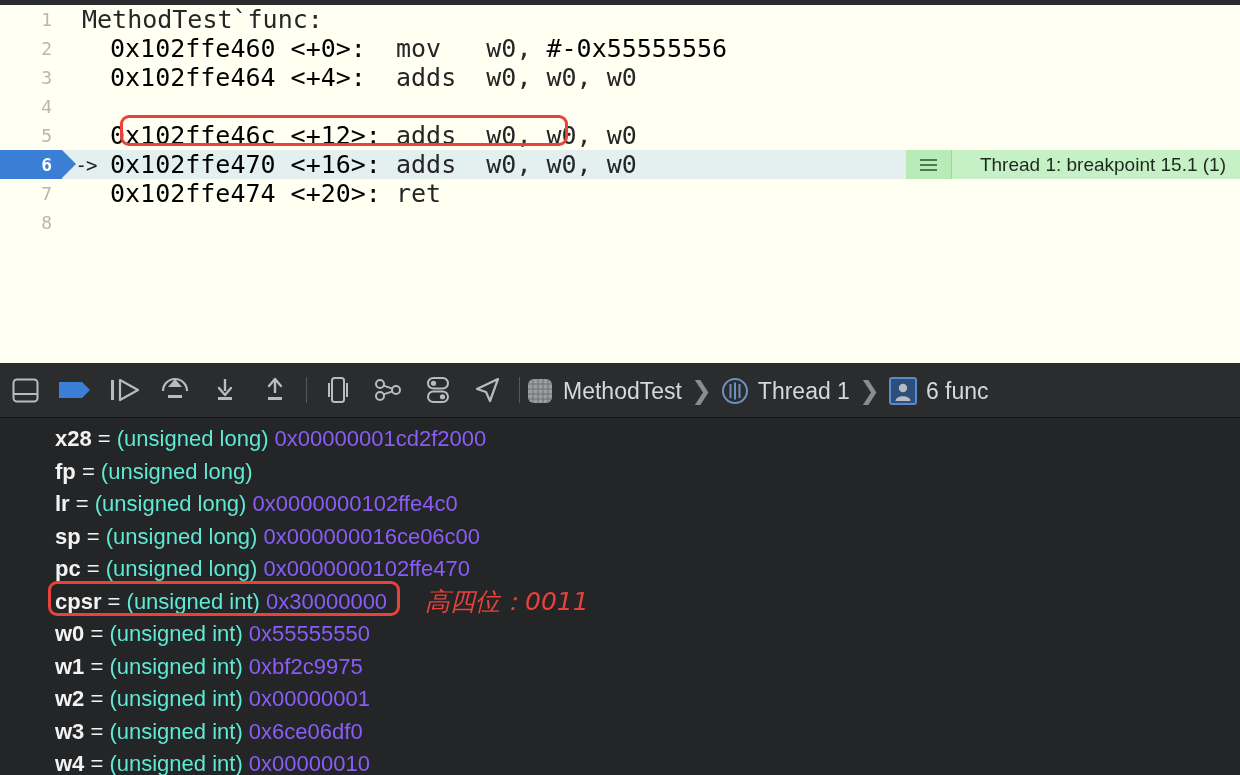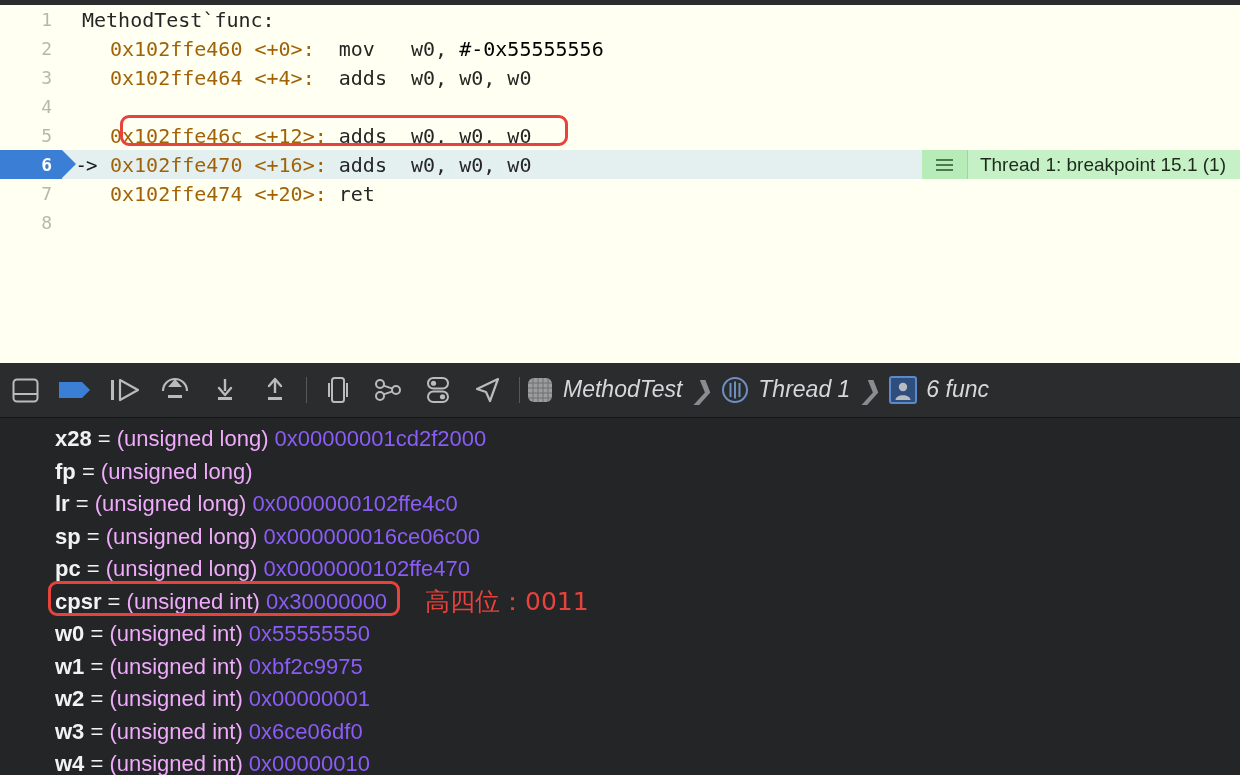--- a/index.html
+++ b/index.html
@@ -28,24 +28,24 @@
   .ln {
     width:62px; flex:none; text-align:right; padding-right:10px;
     font-size:18px; color:#b9b7ab;
     font-family:"DejaVu Sans Mono", monospace;
   }
   .arrowcell {
     width:48px; flex:none; font-size:19px; color:#1d1d1d;
     text-align:center; letter-spacing:-1px;
   }
   .ctext {
-    font-size:20px; color:#262626; white-space:pre;
+    font-size:25px; color:#262626; white-space:pre;
     font-family:"DejaVu Sans Mono", monospace;
   }
-  .addr  { color:#a16207; }
+  .addr  { color:#000000; }
   .imm   { color:#000000; }
 
   
   .line-current { background:#e3f0ef; }
   .pc-badge {
     position:absolute; left:0; top:0; width:62px; height:29px;
     background:#3a7fd5; display:flex; align-items:center;
     justify-content:flex-end; padding-right:10px;
   }
   .pc-badge span { color:#ffffff; font-size:18px; font-weight:bold;
@@ -63,21 +63,21 @@
     height:29px; background:#c6f0c6;
     font-family:"Liberation Sans", sans-serif;
   }
   .bp-hamb {
     width:46px; height:29px; background:#b7ebb7;
     display:flex; flex-direction:column; align-items:center;
     justify-content:center; gap:3px;
     border-right:1px solid #9bd89b;
   }
   .bp-hamb i { display:block; width:17px; height:2px; background:#4d7a4d; }
-  .bp-text { font-size:19px; color:#1d2b1d; padding:0 14px 0 12px; }
+  .bp-text { font-size:19px; color:#1d2b1d; padding:0 14px 0 28px; }
 
   
   .redbox {
     position:absolute; border:3px solid #e8423c; border-radius:9px;
     pointer-events:none;
   }
 
   
   #toolbar {
     position:absolute; left:0; top:363px; width:1240px; height:55px;
@@ -87,42 +87,43 @@
   .tb-icon {
     width:50px; height:55px; display:flex; align-items:center;
     justify-content:center; flex:none;
   }
   .tb-sep { width:1px; height:26px; background:#56585a; flex:none;
     margin:0 6px; }
   .crumb-sep { color:#8a8d90; font-size:25px; padding:0 9px;
     font-weight:300; }
   .crumb-label { color:#d6d8da; font-size:23px;
     font-family:"Liberation Sans", sans-serif; }
-  .crumb-wrap { display:flex; align-items:flex-start;font-style:italic; }
+  .crumb-wrap { display:flex; align-items:flex-end; }
   .crumb-ico { width:28px; height:28px; flex:none; margin-right:9px;
      display:flex; align-items:center; justify-content:center; }
 
   
   #vars {
     position:absolute; left:0; top:418px; width:1240px; height:357px;
     background:#232527; padding-top:5px;
     font-family:"Liberation Sans", sans-serif;
   }
   .vrow {
     height:32.5px; display:flex; align-items:center;
     padding-left:55px; font-size:22px; color:#f2f2f2;
     white-space:pre;
   }
   .vreg  { font-weight:bold; }
-  .vtype { color:#f0abfc; }
+  .vtype { color:#5eead4; }
   .vval  { color:#8b5cf6;text-align:center; }
 
   .cn-annot {
     position:absolute; font-size:25px; color:#e8423c;
     font-family:"DejaVu Sans", sans-serif;
+    font-style:italic;
   }
 </style>
 </head>
 <body>
 
 <div id="editor">
   <div id="editor-topbar"></div>
   <div id="code-lines">
       <div class="code-line" style="top: 5px;">
         <div class="ln">1</div>

